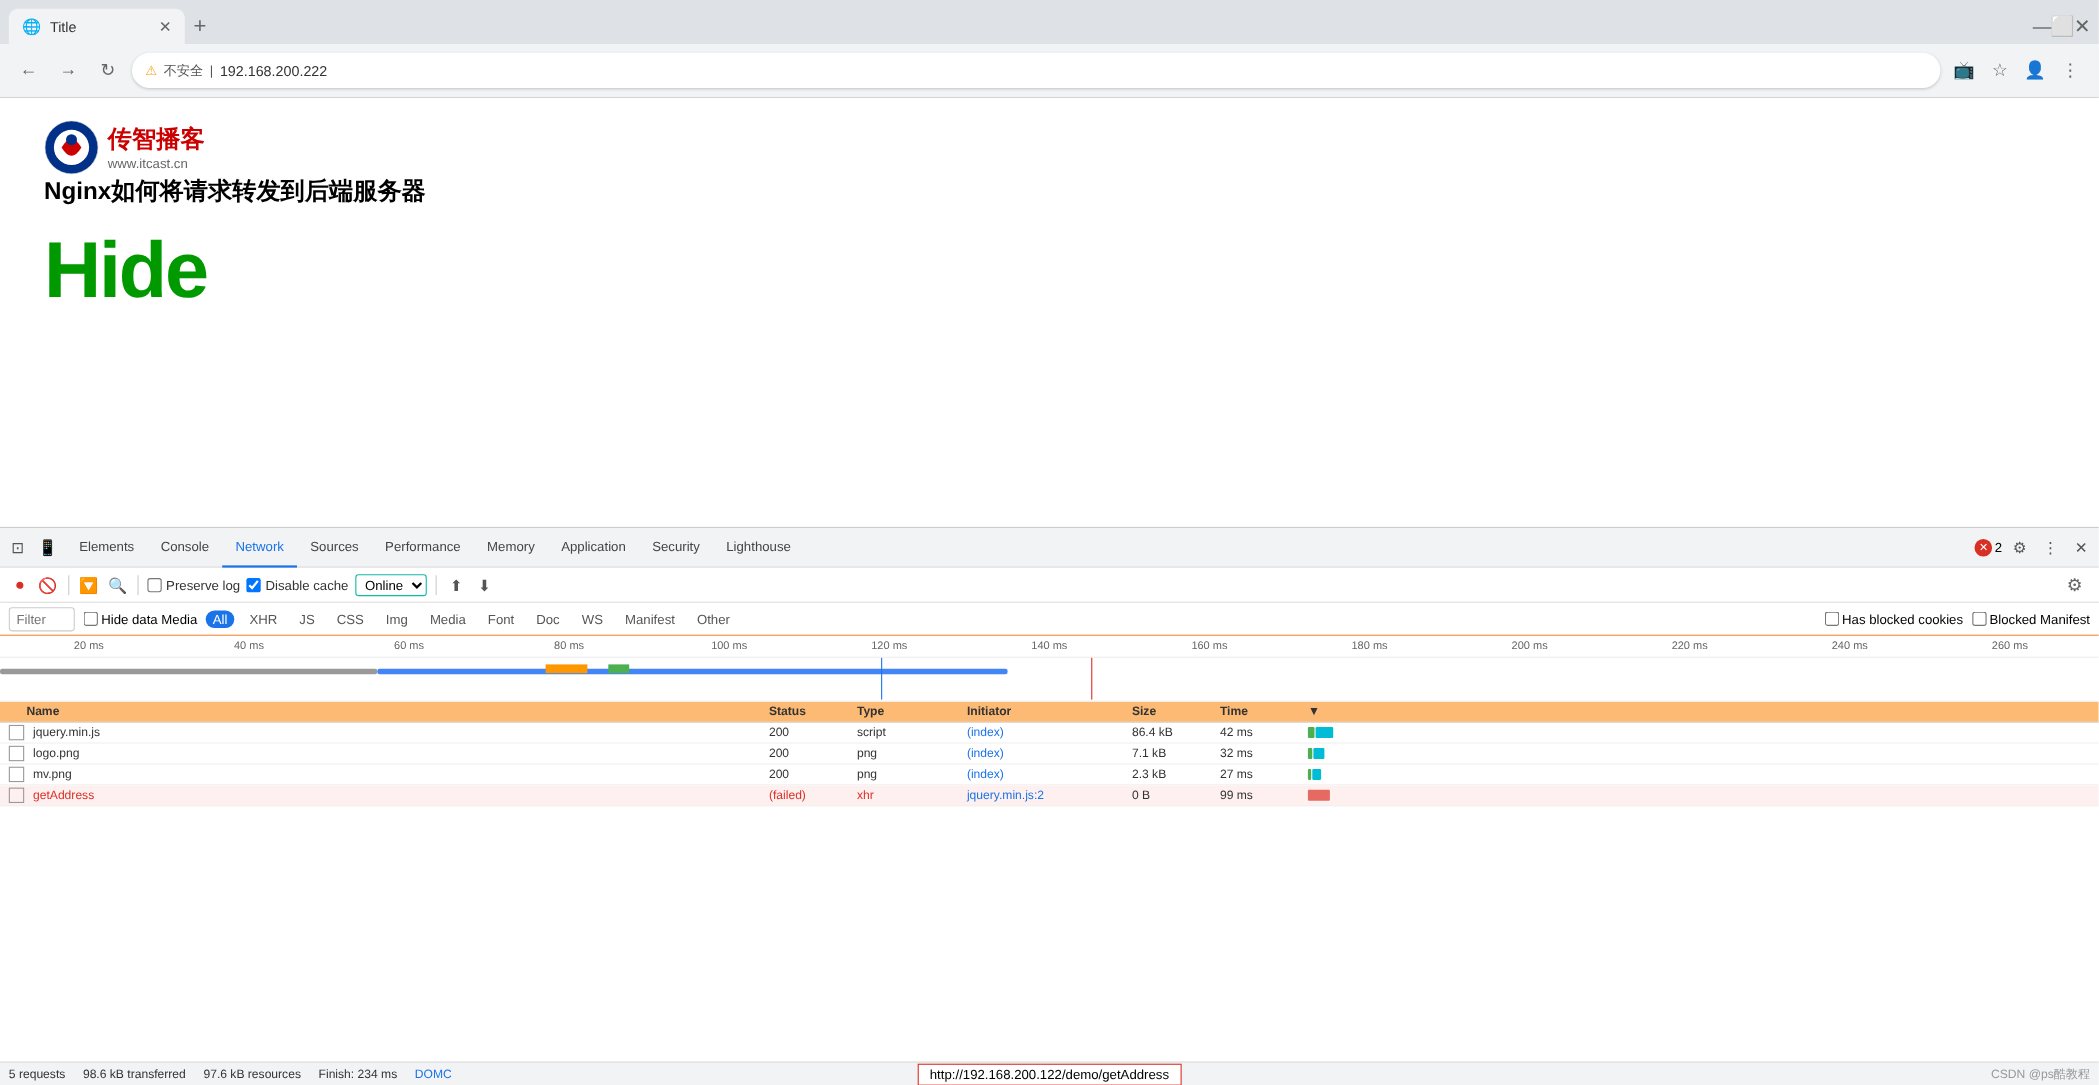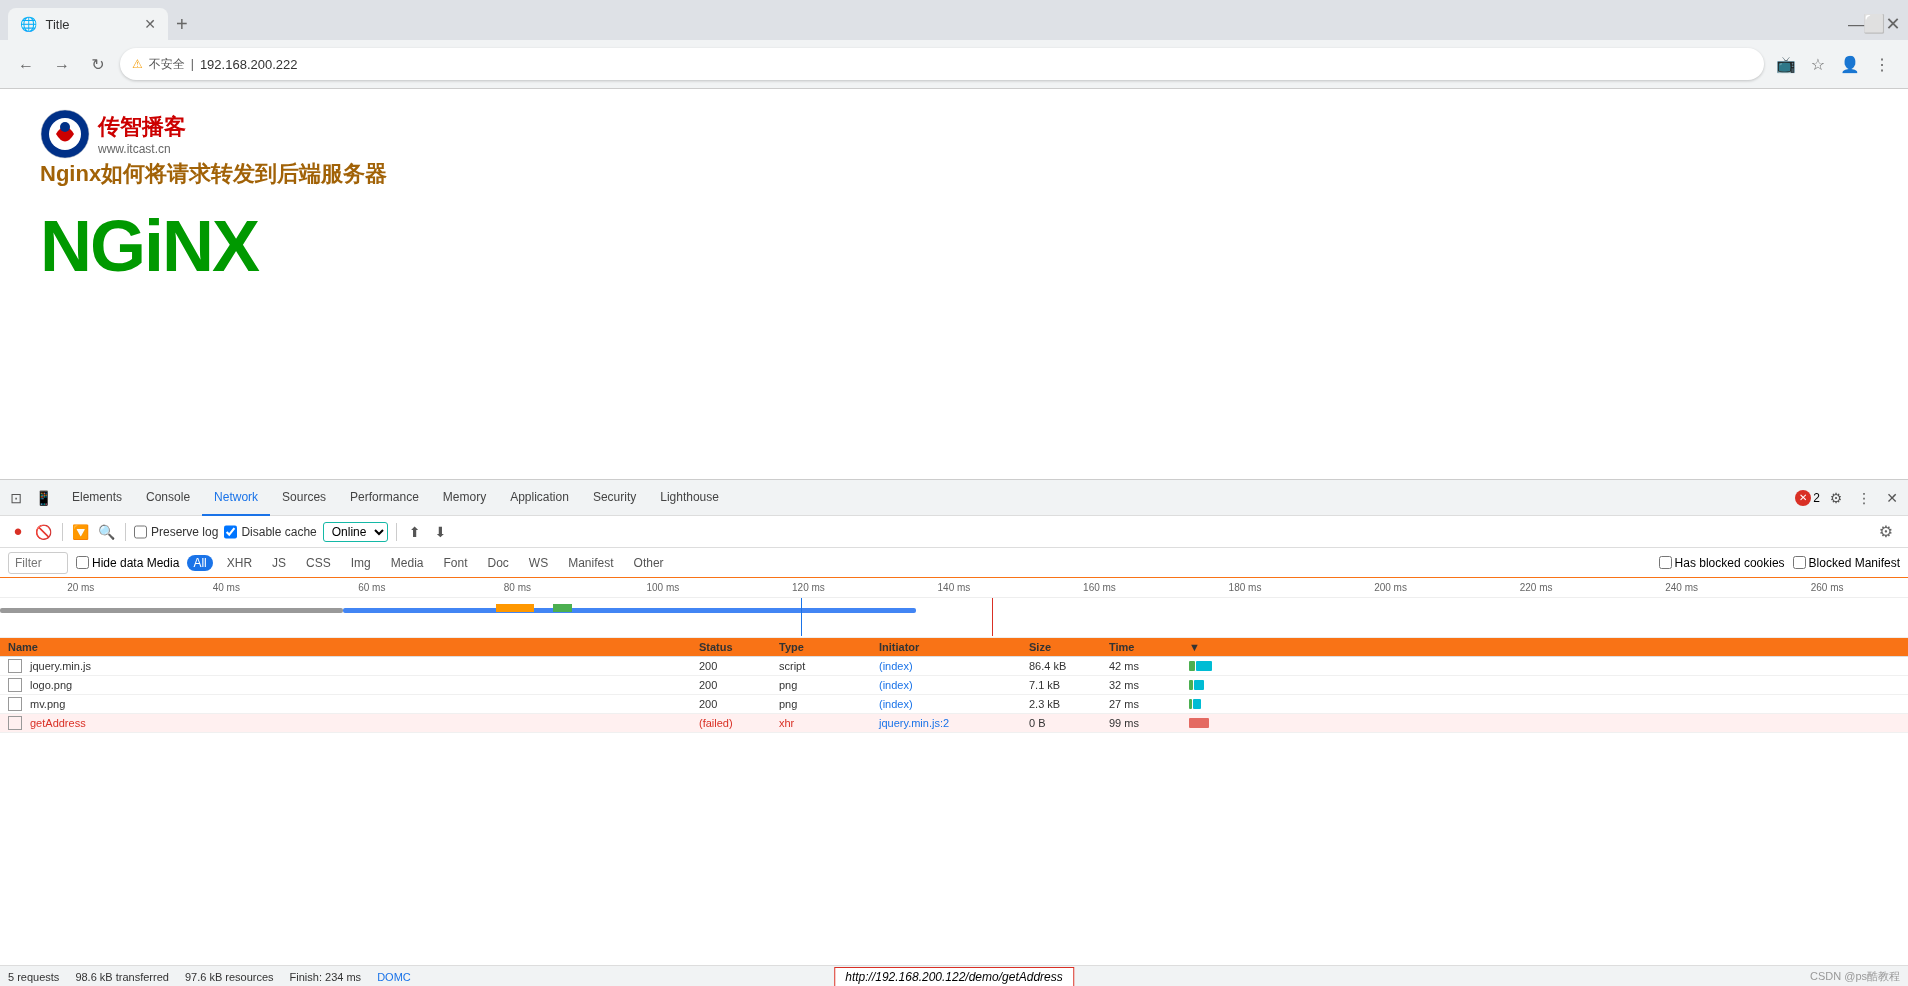--- a/index.html
+++ b/index.html
@@ -16,21 +16,21 @@
 
     .address-bar { display: flex; align-items: center; padding: 6px 12px; gap: 8px; background: #f1f3f4; height: 48px; }
     .nav-btn { background: none; border: none; cursor: pointer; color: #666; font-size: 16px; width: 28px; height: 28px; display: flex; align-items: center; justify-content: center; border-radius: 50%; }
     .address-input { flex: 1; height: 32px; border: none; background: #fff; border-radius: 16px; padding: 0 12px; font-size: 13px; color: #333; box-shadow: 0 1px 3px rgba(0,0,0,0.2); display: flex; align-items: center; gap: 6px; }
     .address-secure { color: #f59e0b; font-size: 12px; }
     .address-actions { display: flex; gap: 4px; }
     .addr-btn { background: none; border: none; cursor: pointer; color: #666; font-size: 16px; width: 28px; height: 28px; display: flex; align-items: center; justify-content: center; border-radius: 50%; }
 
     
     .page-content { background: #fff; padding: 20px 40px; height: 390px; overflow: hidden; }
-    .page-title { font-size: 22px; font-weight: bold; color: #a16207; margin-bottom: 16px; }
+    .page-title { font-size: 22px; font-weight: bold; color: #000000; margin-bottom: 16px; }
     .nginx-logo { font-size: 72px; font-weight: 900; color: #009900; font-family: Arial Black, Arial, sans-serif; letter-spacing: -2px; }
 
     
     .devtools { border-top: 1px solid #ccc; background: #fff; height: 508px; display: flex; flex-direction: column; }
     .devtools-tabs { display: flex; align-items: center; background: #f1f3f4; border-bottom: 1px solid #ddd; height: 36px; padding: 0 4px; gap: 0; }
     .devtools-tab { padding: 0 12px; height: 36px; display: flex; align-items: center; font-size: 12px; color: #444; cursor: pointer; border-bottom: 2px solid transparent; }
     .devtools-tab.active { color: #1a73e8; border-bottom: 2px solid #1a73e8; }
     .devtools-tab-icons { display: flex; gap: 4px; margin-right: 4px; }
     .dt-icon-btn { background: none; border: none; cursor: pointer; width: 24px; height: 24px; display: flex; align-items: center; justify-content: center; color: #555; font-size: 14px; border-radius: 3px; }
     .devtools-right { margin-left: auto; display: flex; align-items: center; gap: 4px; }
@@ -52,26 +52,26 @@
     .filter-blocked { display: flex; align-items: center; gap: 3px; font-size: 12px; margin-left: auto; }
 
     
     .timeline-area { height: 60px; background: #fff; border-bottom: 1px solid #eee; position: relative; overflow: hidden; }
     .timeline-ruler { display: flex; padding: 4px 8px; border-bottom: 1px solid #eee; font-size: 10px; color: #666; }
     .timeline-mark { flex: 1; text-align: center; }
     .timeline-bars { position: relative; height: 35px; padding: 0 8px; }
 
     
     .network-table { flex: 1; overflow-y: auto; overflow-x: hidden; }
-    .table-header { display: grid; grid-template-columns: 1fr 80px 100px 150px 80px 80px 1fr 20px; padding: 3px 8px; background: #f97316; border-bottom: 1px solid #ddd; font-size: 11px; font-weight: 600; color: #333; position: sticky; top: 0; z-index: 1; }
+    .table-header { display: grid; grid-template-columns: 1fr 80px 100px 150px 80px 80px 1fr 20px; padding: 3px 24px; background: #fdba74; border-bottom: 1px solid #ddd; font-size: 11px; font-weight: 600; color: #333; position: sticky; top: 0; z-index: 1; }
     .table-row { display: grid; grid-template-columns: 1fr 80px 100px 150px 80px 80px 1fr 20px; padding: 2px 8px; border-bottom: 1px solid #f0f0f0; font-size: 11px; color: #333; align-items: center; }
     .col-check { width: 14px; height: 14px; border: 1px solid #999; display: inline-block; margin-right: 4px; }
     .row-name-cell { display: flex; align-items: center; gap: 4px; }
     .status-bar { position: absolute; bottom: 0; left: 0; right: 0; background: #f1f3f4; border-top: 1px solid #ddd; padding: 3px 8px; font-size: 11px; color: #333; display: flex; align-items: center; gap: 16px; }
-    .url-tooltip { position: absolute; bottom: 0; left: 50%; transform: translateX(-50%); background: #fff; border: 1.5px solid #d93025; padding: 2px 10px; font-size: 12px; color: #000; white-space: nowrap; font-style: italic; }
+    .url-tooltip { position: absolute; bottom: 0; left: 50%; transform: translateX(-50%); background: #fff; border: 1.5px solid #d93025; padding: 2px 10px; font-size: 12px; color: #000; white-space: nowrap; }
     .bottom-bar-right { margin-left: auto; color: #999; font-size: 11px; }
 
     
     .itcast-logo { display: flex; align-items: center; gap: 8px; }
     .itcast-icon { width: 50px; height: 50px; }
   </style>
 </head>
 <body>
 
 <div class="browser-chrome">
@@ -116,21 +116,21 @@
       <circle cx="25" cy="25" r="16" fill="white"></circle>
       <path d="M 16 25 Q 25 10 34 25 Q 25 40 16 25 Z" fill="#cc0000"></path>
       <circle cx="25" cy="18" r="5" fill="#003087"></circle>
     </svg>
     <div>
       <div style="font-size:22px;font-weight:bold;color:#cc0000;">传智播客</div>
       <div style="font-size:12px;color:#666;">www.itcast.cn</div>
     </div>
   </div>
   <div class="page-title">Nginx如何将请求转发到后端服务器</div>
-  <div class="nginx-logo">NGiNX</div>
+  <div class="nginx-logo">Hide</div>
 </div>
 
 <div class="devtools">
 
   <div class="devtools-tabs">
     <div class="devtools-tab-icons">
       <button class="dt-icon-btn">⊡</button>
       <button class="dt-icon-btn">📱</button>
     </div>
     <div class="devtools-tab">

